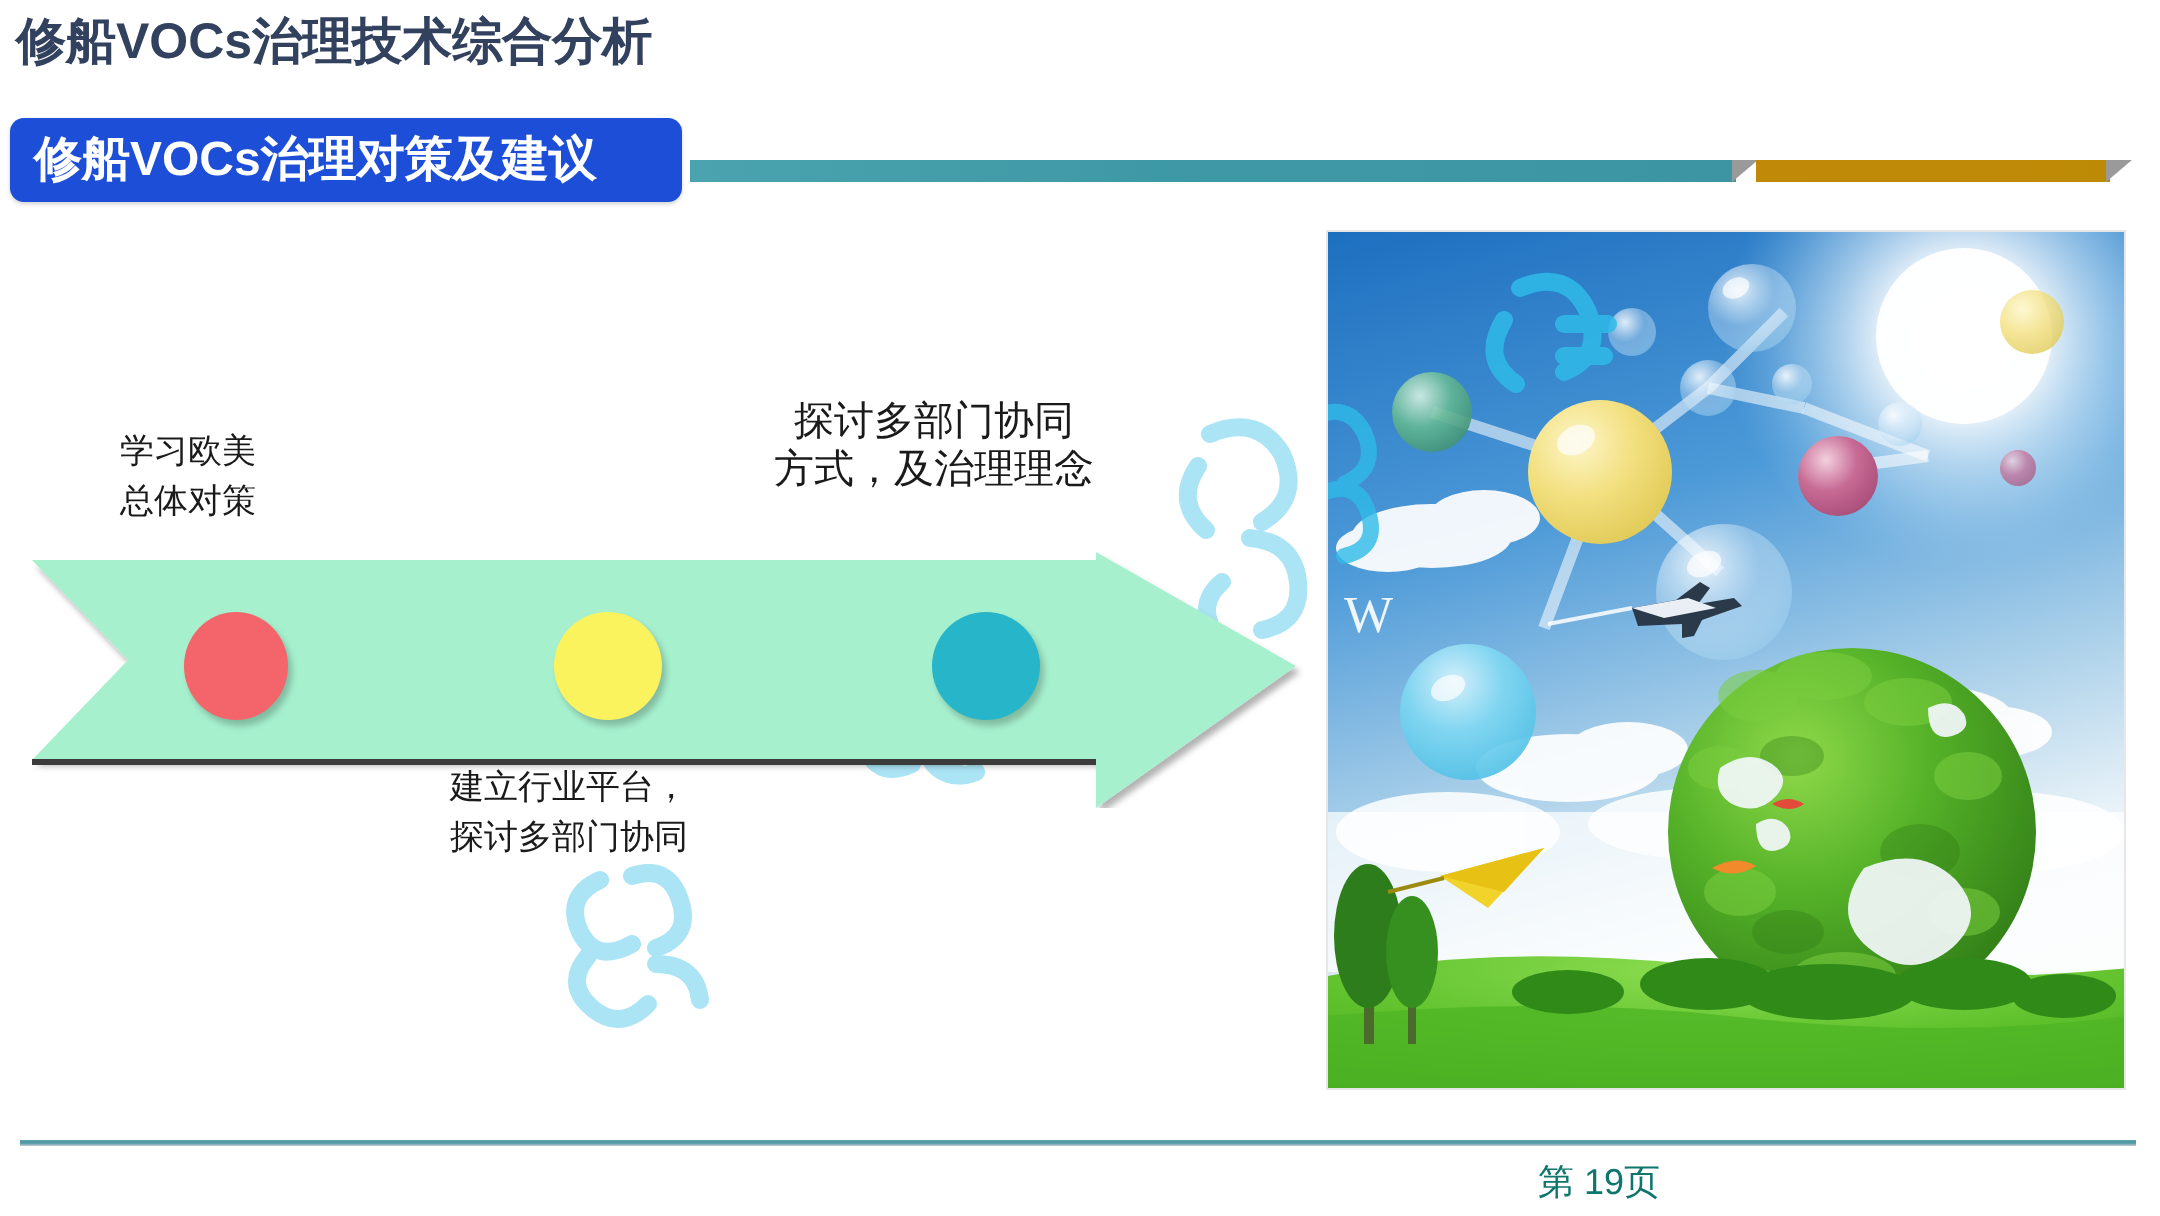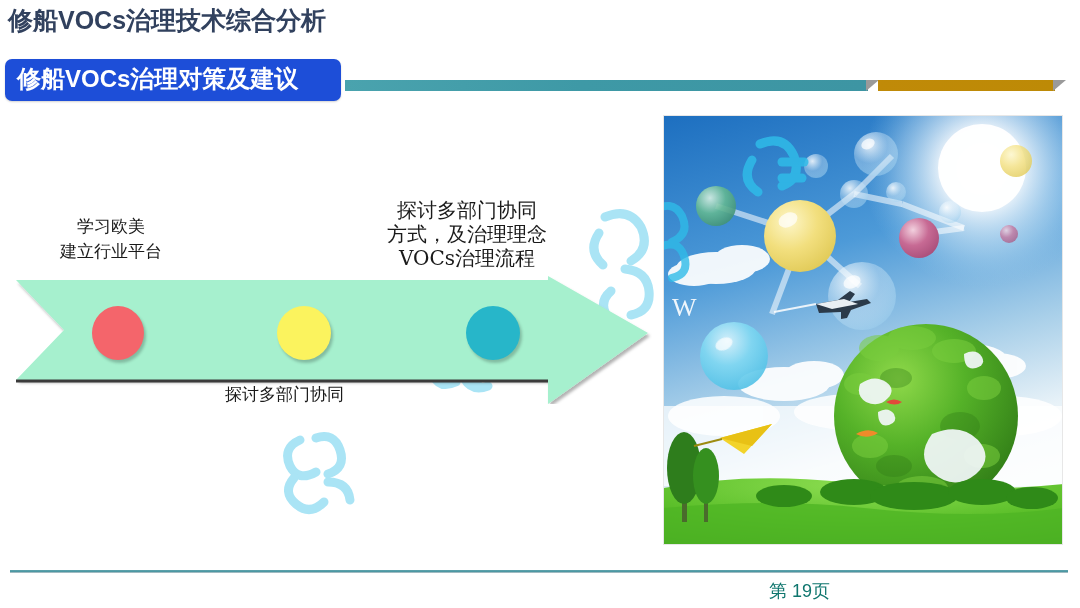--- a/index.html
+++ b/index.html
@@ -139,30 +139,30 @@
 
     <line x1="8" y1="105" x2="540" y2="105" stroke="#3b3b3b" stroke-width="3"></line>
   </svg>
 
   <div class="dot dot-red"></div>
   <div class="dot dot-yellow"></div>
   <div class="dot dot-teal"></div>
 
   <div class="cap cap-left">
     <div>学习欧美</div>
-    <div>建立行业平台</div>
+    <div>总体对策</div>
   </div>
 
   <div class="cap cap-right">
     <div>探讨多部门协同</div>
     <div>方式，及治理理念</div>
-    <div>VOCs治理流程</div>
   </div>
 
   <div class="cap cap-bottom">
+    <div>建立行业平台，</div>
     <div>探讨多部门协同</div>
   </div>
 
   <div class="photo">
     <svg width="400" height="430" viewBox="0 0 400 430">
       <defs>
         <linearGradient id="sky" x1="0" y1="0" x2="0.25" y2="1">
           <stop offset="0%" stop-color="#1d6fc0"></stop>
           <stop offset="38%" stop-color="#4d9ad8"></stop>
           <stop offset="66%" stop-color="#a8cfe9"></stop>

